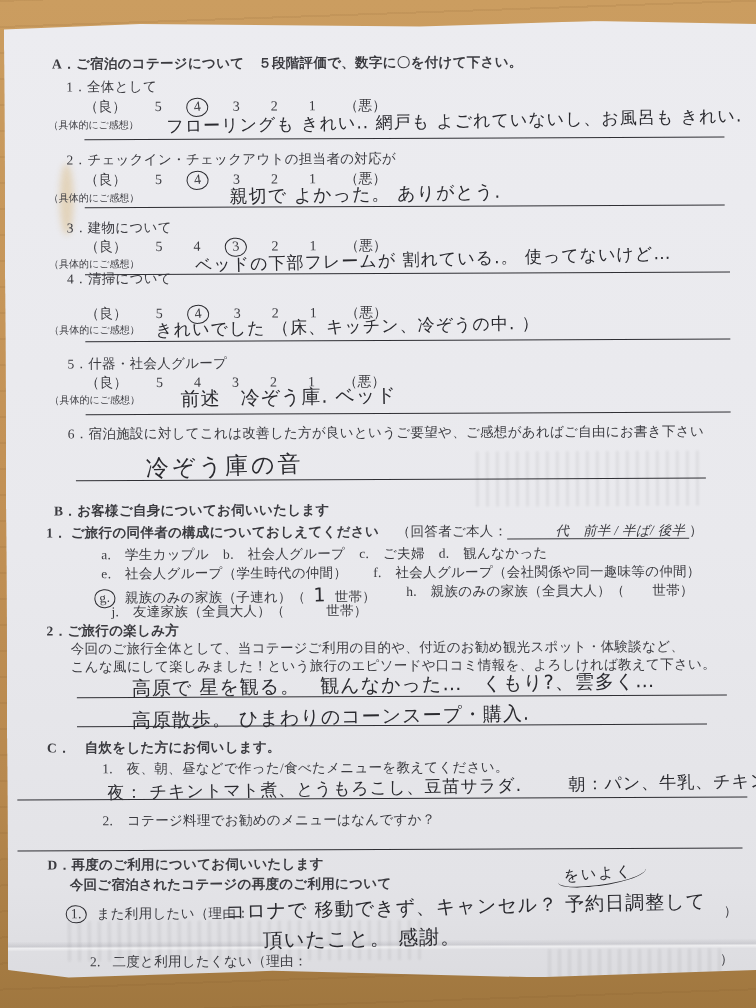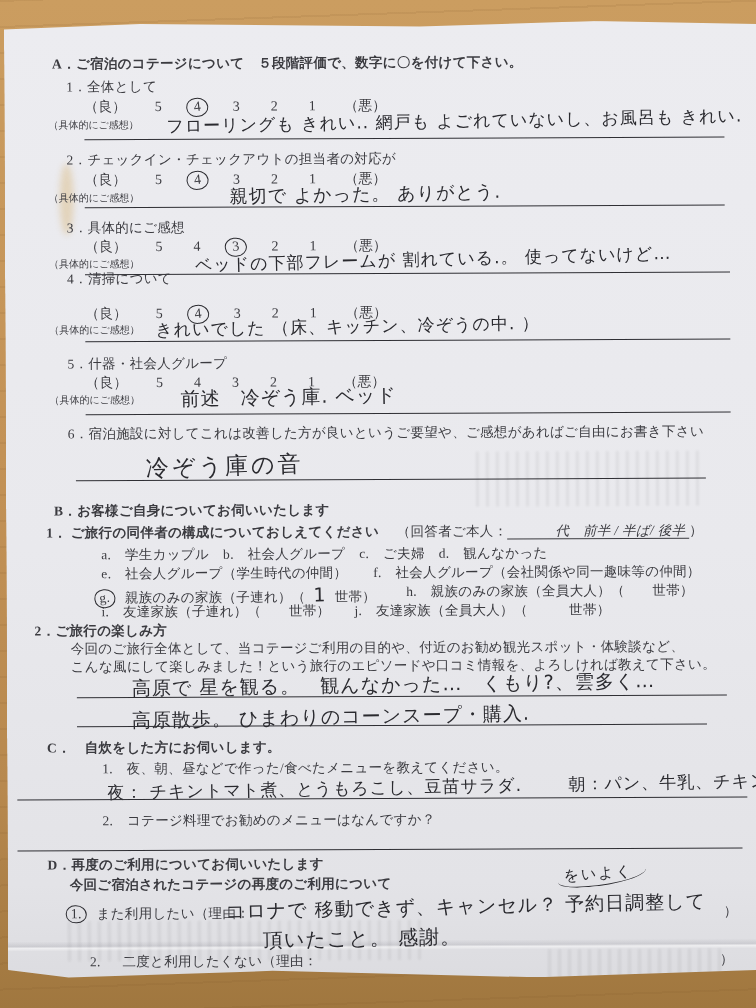--- a/index.html
+++ b/index.html
@@ -96,21 +96,21 @@
     <span class="num">3</span>
     <span class="num">2</span>
     <span class="num">1</span>
     <span>（悪）</span>
   </div>
   <div class="abs comment-label" style="left:44px;top:168px;">（具体的にご感想）</div>
   <div class="abs hw" style="left:225px;top:160px;font-size:18px;">親切で よかった。 ありがとう.</div>
   <div class="ans-line" style="left:80px;top:184px;width:640px;"></div>
 
   <div class="abs printed" style="left:62px;top:196px;">
-    <span>3．</span><span>具体的にご感想</span>
+    <span>3．</span><span>建物について</span>
   </div>
   <div class="abs rating" style="left:80px;top:215px;">
     <span>（良）</span>
     <span class="num">5</span>
     <span class="num">4</span>
     <span class="num circled">3</span>
     <span class="num">2</span>
     <span class="num">1</span>
     <span>（悪）</span>
   </div>
@@ -172,25 +172,24 @@
   </div>
   <div class="abs printed opts" style="left:95px;top:542px;">
     <span><span class="optkey">e.</span>　<span>社会人グループ（学生時代の仲間）</span></span>
     <span style="margin-left:12px;"><span class="optkey">f.</span>　<span>社会人グループ（会社関係や同一趣味等の仲間）</span></span>
   </div>
   <div class="abs printed opts" style="left:92px;top:561px;">
     <span><span class="optkey circled">g.</span>　<span>親族のみの家族（子連れ）（</span><span class="hw" style="font-size:19px;display:inline-block;margin:0 8px;">1</span><span>世帯）</span></span>
     <span style="margin-left:16px;"><span class="optkey">h.</span>　<span>親族のみの家族（全員大人）（　　世帯）</span></span>
   </div>
   <div class="abs printed opts" style="left:95px;top:580px;">
-    <span><span class="optkey">i.</span>　<span>友達家族（子連れ）（　　世帯）</span></span>
     <span style="margin-left:10px;"><span class="optkey">j.</span>　<span>友達家族（全員大人）（　　　世帯）</span></span>
   </div>
 
-  <div class="abs printed bold" style="left:28px;top:599px;">
+  <div class="abs printed bold" style="left:40px;top:599px;">
     <span>2．</span><span>ご旅行の楽しみ方</span>
   </div>
   <div class="abs printed" style="left:64px;top:617px;">今回のご旅行全体として、当コテージご利用の目的や、付近のお勧め観光スポット・体験談など、</div>
   <div class="abs printed" style="left:64px;top:635px;">こんな風にして楽しみました！という旅行のエピソードや口コミ情報を、よろしければ教えて下さい。</div>
   <div class="abs hw" style="left:125px;top:650px;font-size:19px;transform:rotate(-0.6deg);">高原で 星を観る。　観んなかった…　くもり?、雲多く…</div>
   <div class="ans-line" style="left:70px;top:674px;width:650px;"></div>
   <div class="abs hw" style="left:125px;top:682px;font-size:19px;">高原散歩。 ひまわりのコーンスープ・購入.</div>
   <div class="ans-line" style="left:70px;top:703px;width:630px;"></div>
 
   <div class="abs printed bold" style="left:40px;top:716px;">C．　自炊をした方にお伺いします。</div>
@@ -212,17 +211,17 @@
   <div class="abs printed" style="left:62px;top:882px;">
     <span style="font-size:14px;" class="circled">1.</span>
     <span style="margin-left:10px;">また利用したい（理由：</span>
   </div>
   <div class="abs hw" style="left:218px;top:872px;font-size:19px;transform:rotate(-1deg);">コロナで 移動できず、キャンセル？ 予約日調整して</div>
   <div class="abs printed" style="left:716px;top:882px;">）</div>
   <div class="abs hw" style="left:255px;top:903px;font-size:20px;">頂いたこと。 感謝。</div>
 
   <div class="abs printed" style="left:82px;top:930px;">
     <span>2.</span>
-    <span style="margin-left:18px;">二度と利用したくない（理由：</span>
+    <span style="margin-left:8px;">二度と利用したくない（理由：</span>
   </div>
   <div class="abs printed" style="left:712px;top:930px;">）</div>
 
 </div>
 
 </body></html>

